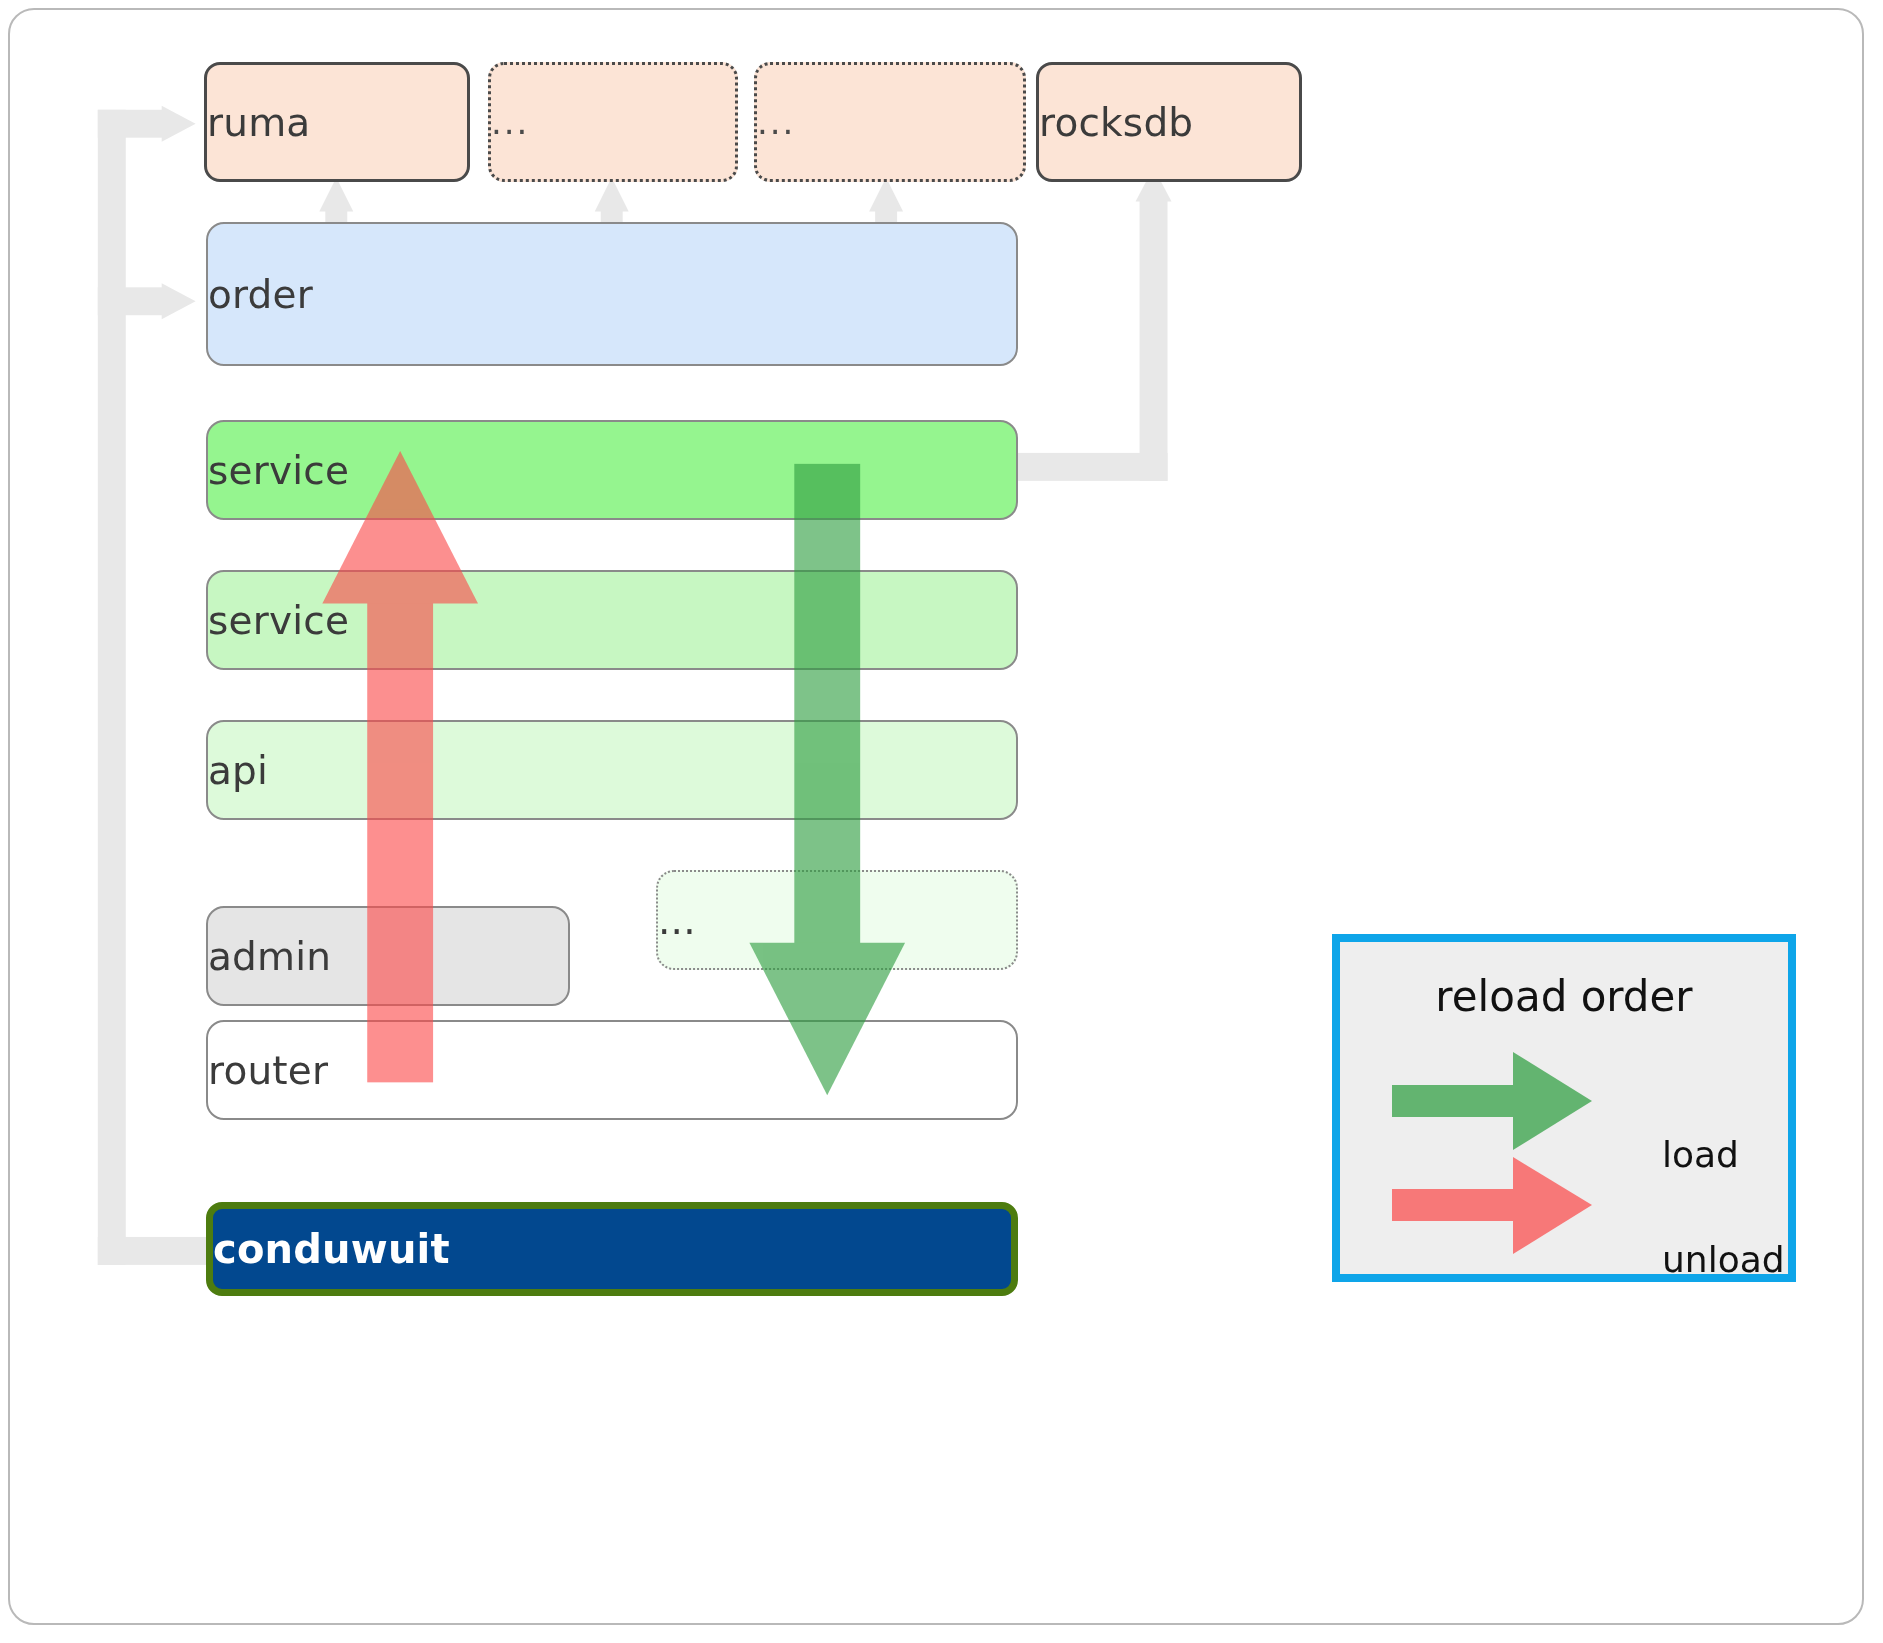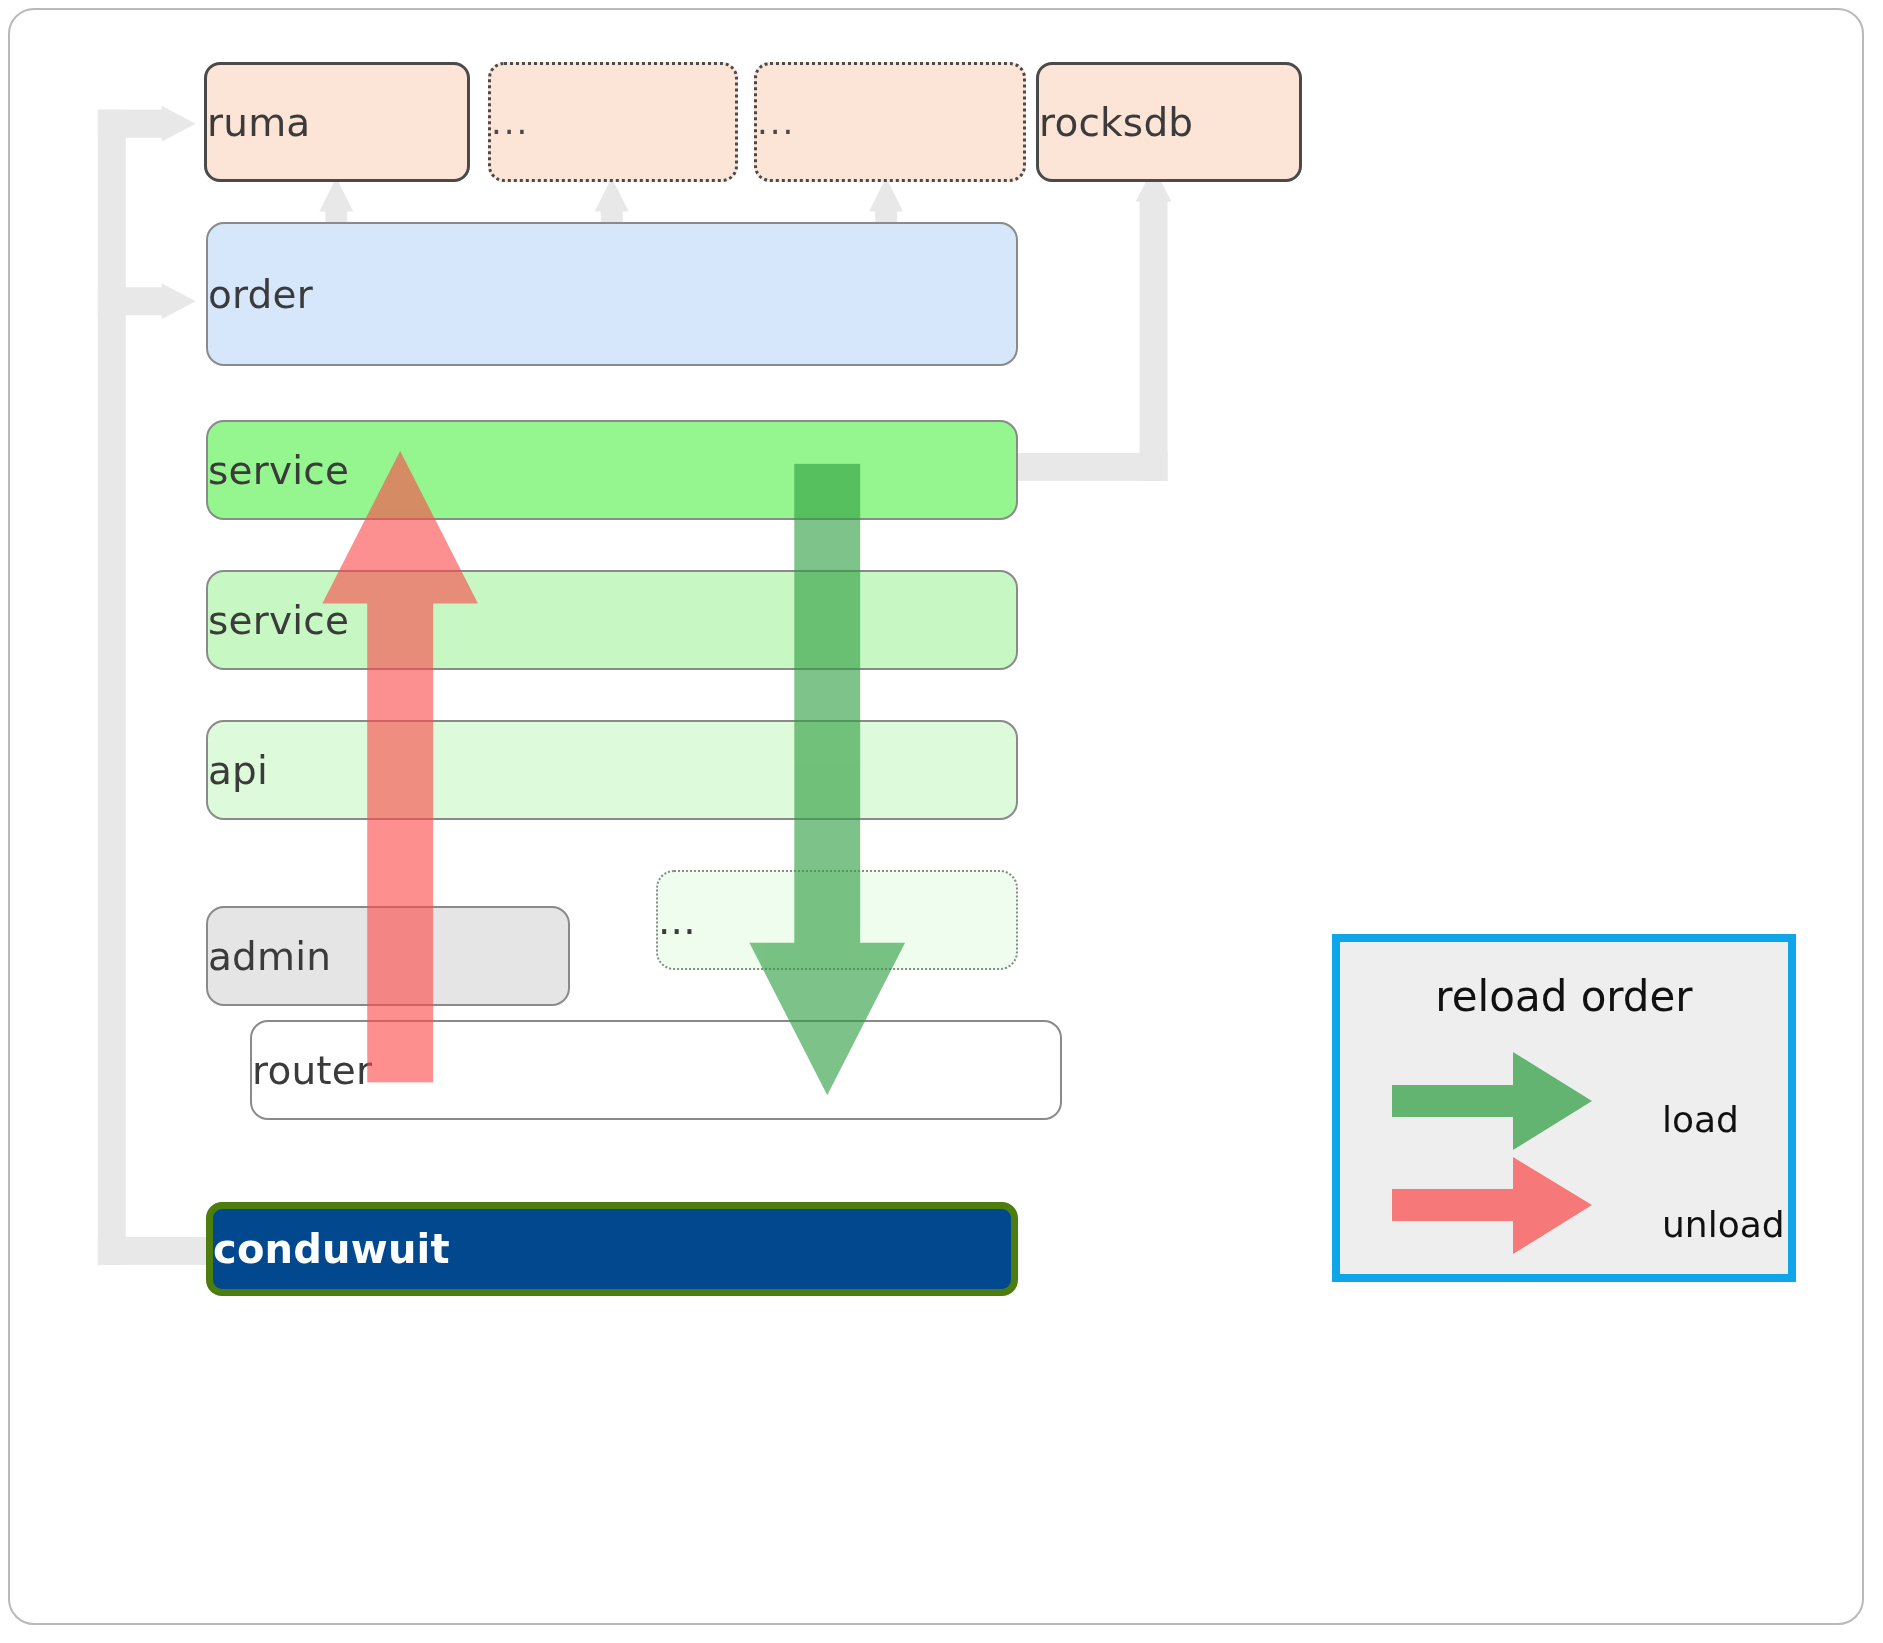--- a/index.html
+++ b/index.html
@@ -114,20 +114,21 @@
     width: 100%;
     text-align: center;
     font-size: 42px;
     color: #111111;
   }
   .legend-row-label {
     position: absolute;
     font-size: 36px;
     color: #111111;
     white-space: nowrap;
+    margin-top: 35px;
   }
   .legend-label-load   { left: 322px; top: 157px; }
   .legend-label-unload { left: 322px; top: 262px; }
 </style>
 </head>
 <body>
 
 <div id="root">
   <div class="card">
 
@@ -198,21 +199,21 @@
     </div>
 
     <div class="node layer layer-admin" style="left:196px; top:860px; width:364px; height:100px;">
       <span>admin</span>
     </div>
 
     <div class="node layer layer-dots" style="left:646px; top:860px; width:362px; height:100px;">
       <span class="ellipsis">...</span>
     </div>
 
-    <div class="node layer layer-router" style="left:196px; top:1010px; width:812px; height:100px;margin-left:44px;">
+    <div class="node layer layer-router" style="left:196px; top:1010px; width:812px; height:100px;">
       <span>router</span>
     </div>
 
     <div class="node bin" style="left:196px; top:1192px; width:812px; height:94px;">
       <span>conduwuit</span>
     </div>
 
     <svg class="conn flow-over" viewBox="0 0 1856 1617" preserveAspectRatio="none">
 
       <g opacity="0.62">

